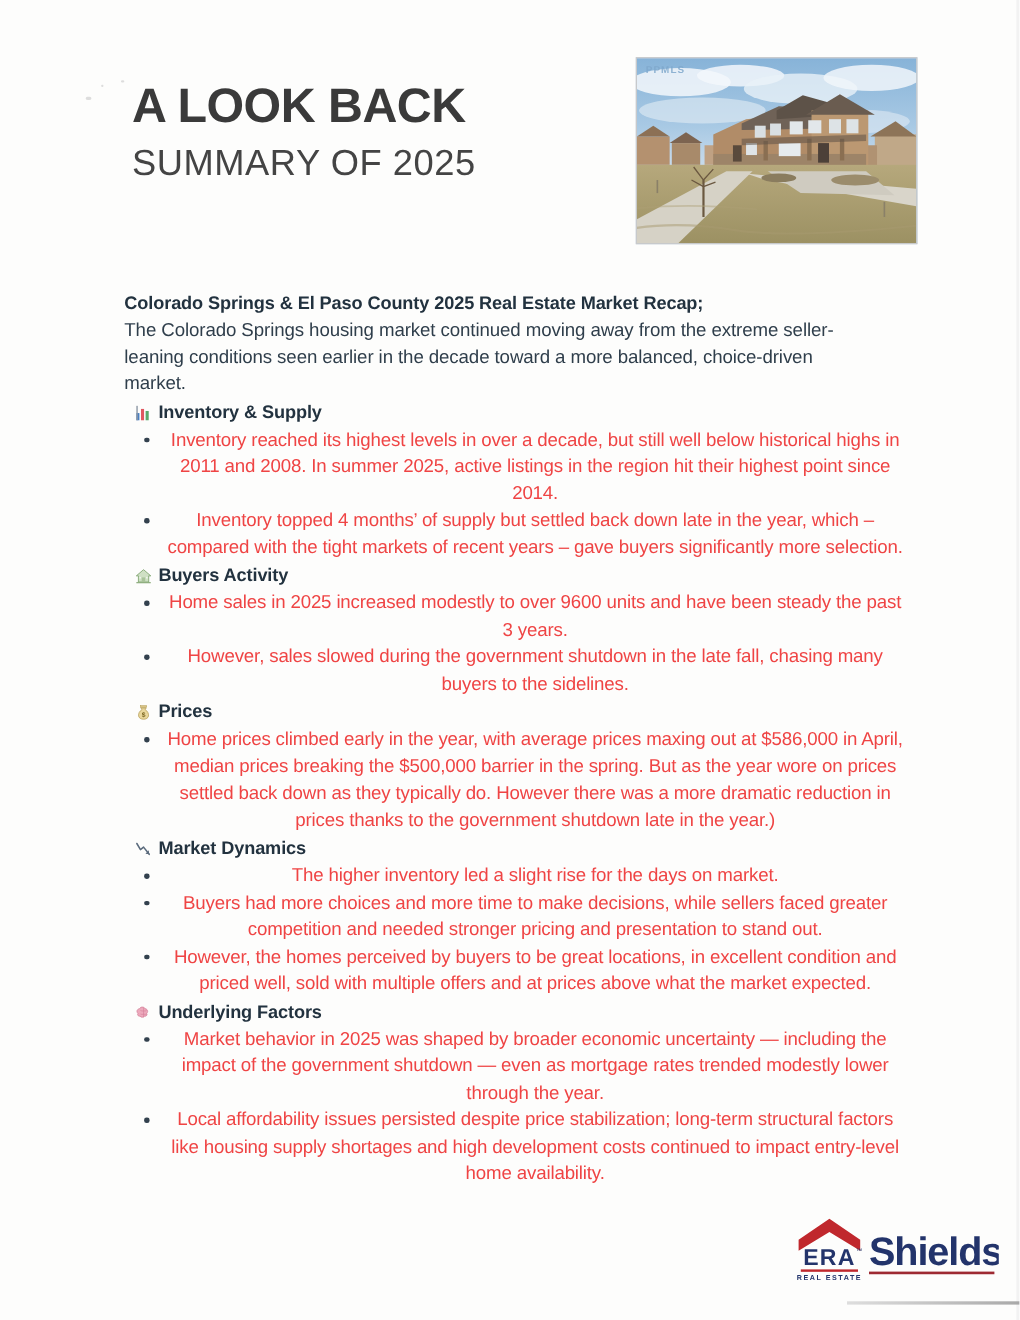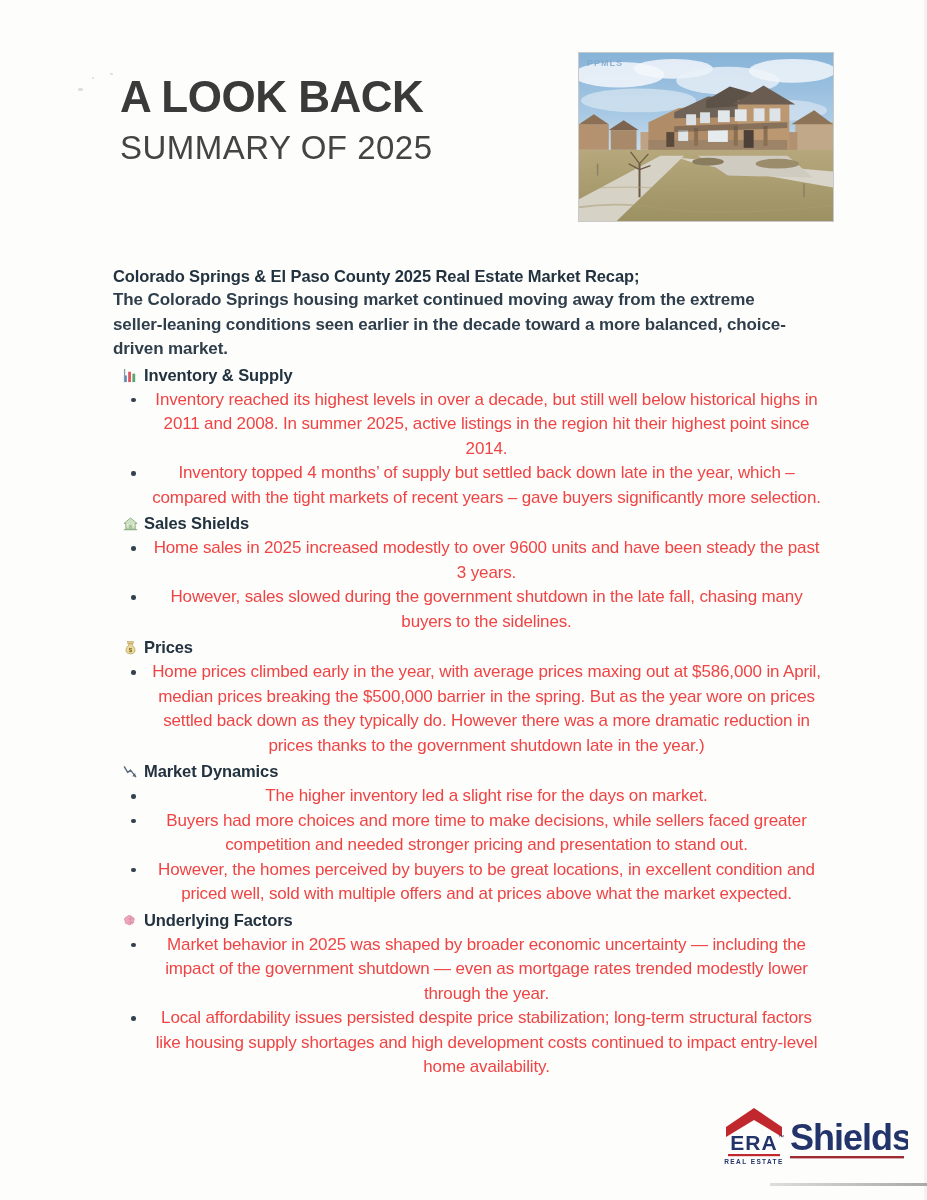--- a/index.html
+++ b/index.html
@@ -88,21 +88,21 @@
   }
   .recap-heading {
     font-size: 16.5px;
     font-weight: bold;
     line-height: 24px;
     color: #22323f;
     letter-spacing: -0.1px;
   }
   .intro-para {
     font-size: 17px;
-    font-weight: bold;
+    font-weight: normal;
     line-height: 24.5px;
     color: #2f3e4b;
     letter-spacing: -0.1px;
     max-width: 680px;
   }
 
   .section { margin-top: 1px; }
 
   .section-head {
     display: flex;
@@ -308,21 +308,21 @@
       <div class="section-head">
         <span class="section-icon">
           <svg viewBox="0 0 16 16">
               <polygon points="8,2 15,8 13,8 13,14 3,14 3,8 1,8" fill="#cfe0c4" stroke="#7aa06a" stroke-width="0.8"></polygon>
               <rect x="6.2" y="9.5" width="3.4" height="4.5" fill="#a9c39a"></rect>
               <rect x="4" y="9" width="1.6" height="1.6" fill="#eef4ea"></rect>
               <rect x="10.4" y="9" width="1.6" height="1.6" fill="#eef4ea"></rect>
               <rect x="1" y="14" width="14" height="1.2" fill="#8fae7e"></rect>
             </svg>
         </span>
-        <span>Sales Shields</span>
+        <span>Buyers Activity</span>
       </div>
       <ul class="bullets">
         <li>Home sales in 2025 increased modestly to over 9600 units and have been steady the past 3 years.</li>
         <li>However, sales slowed during the government shutdown in the late fall, chasing many buyers to the sidelines.</li>
       </ul>
     </div>
 
     <div class="section">
       <div class="section-head">
         <span class="section-icon">

